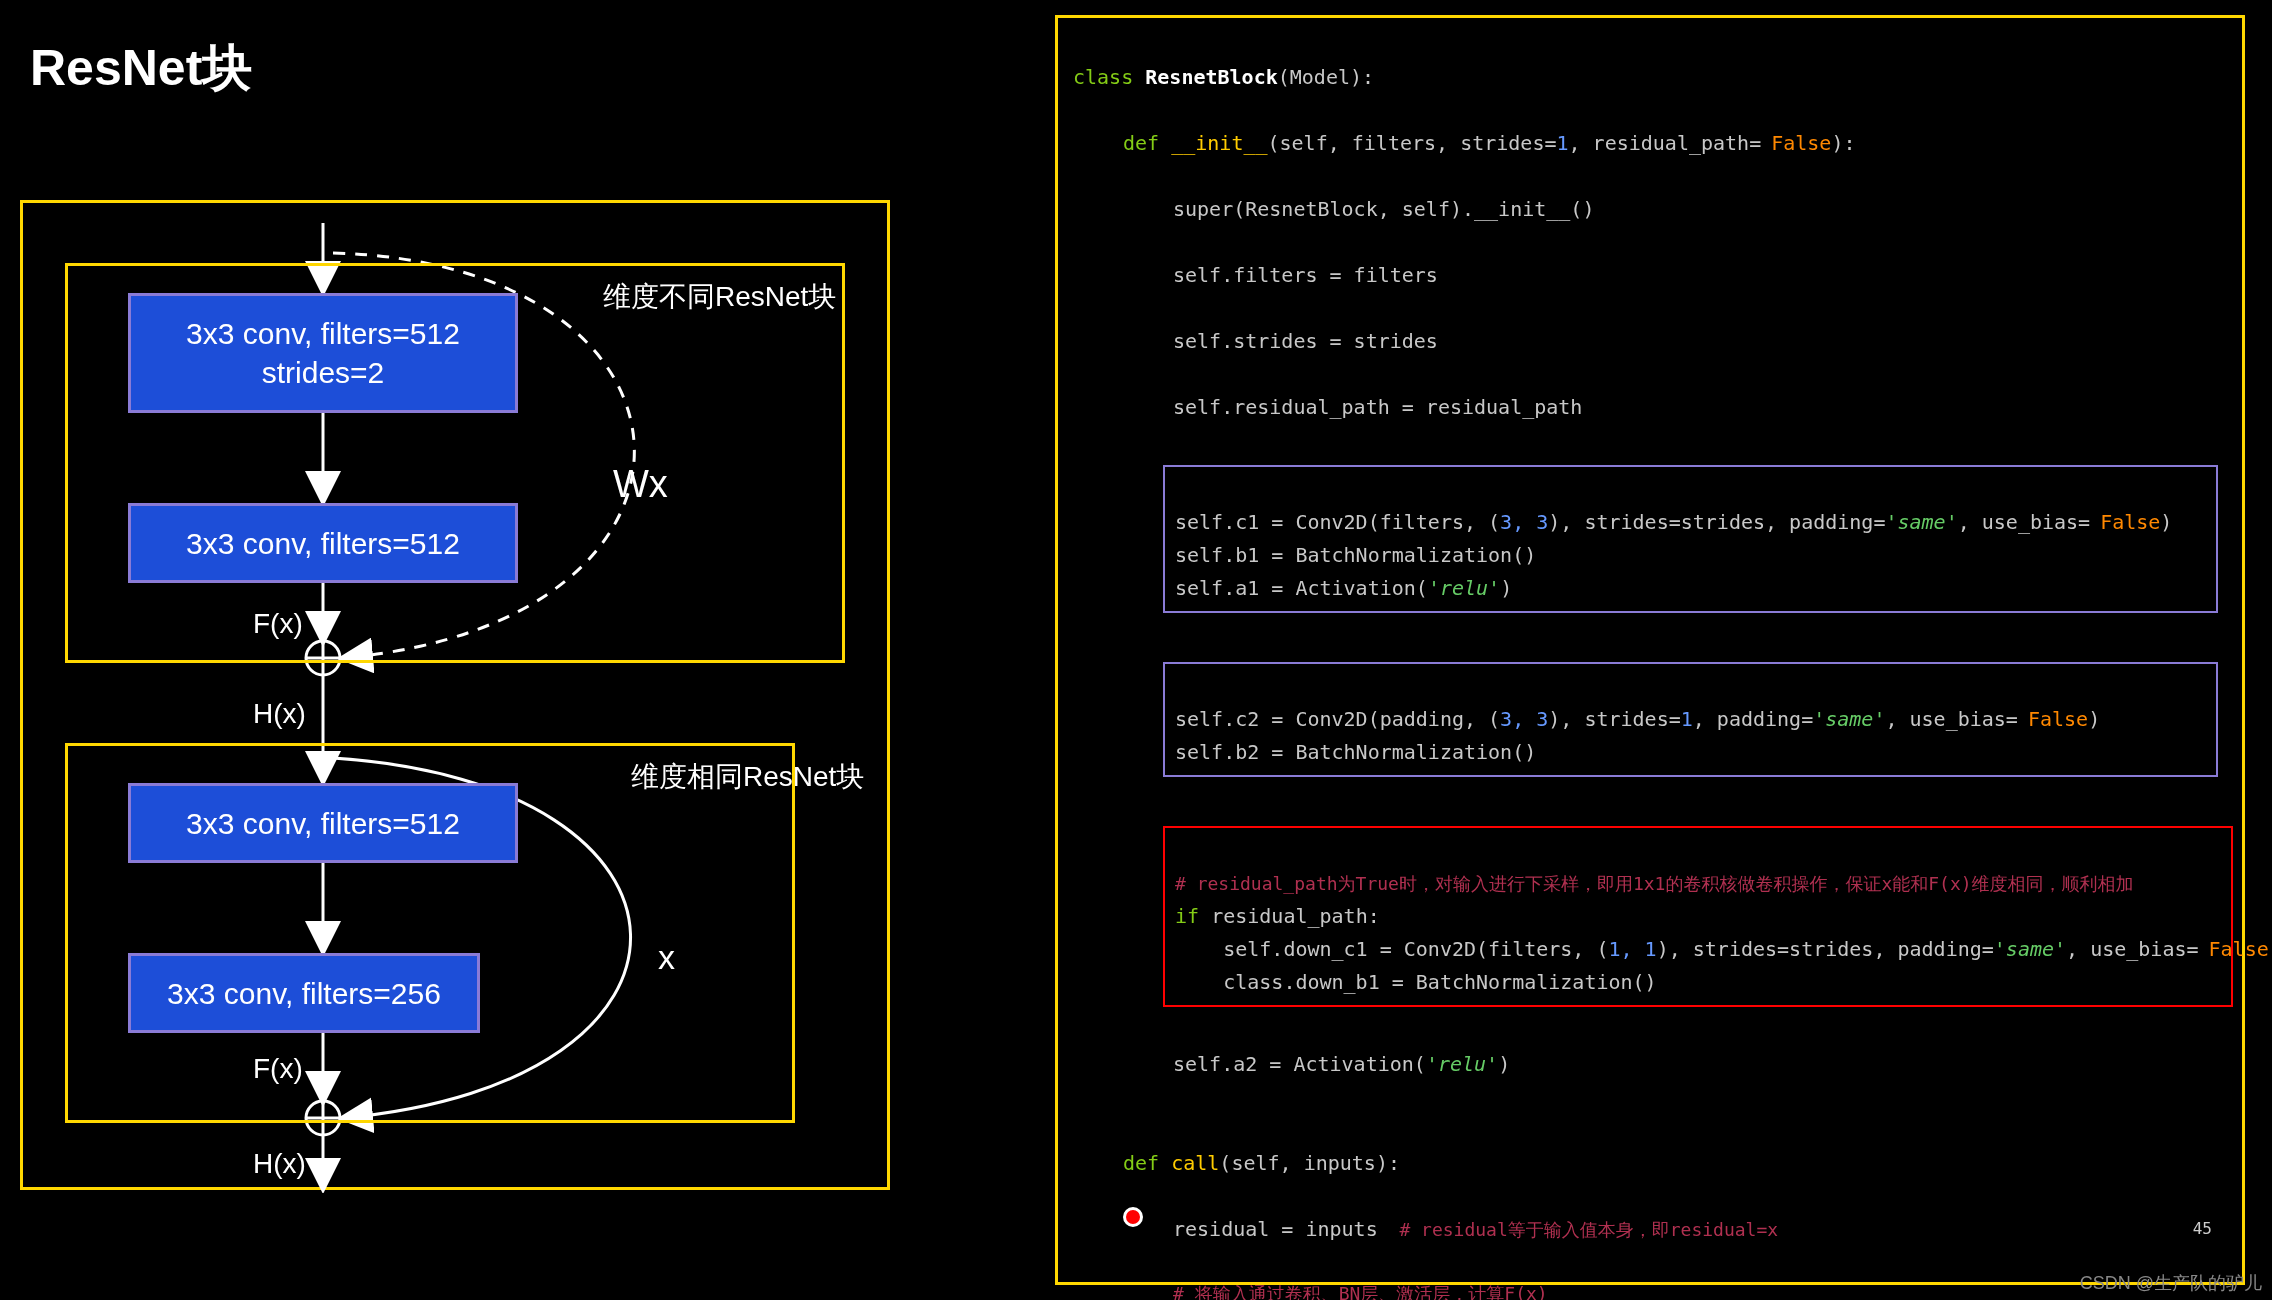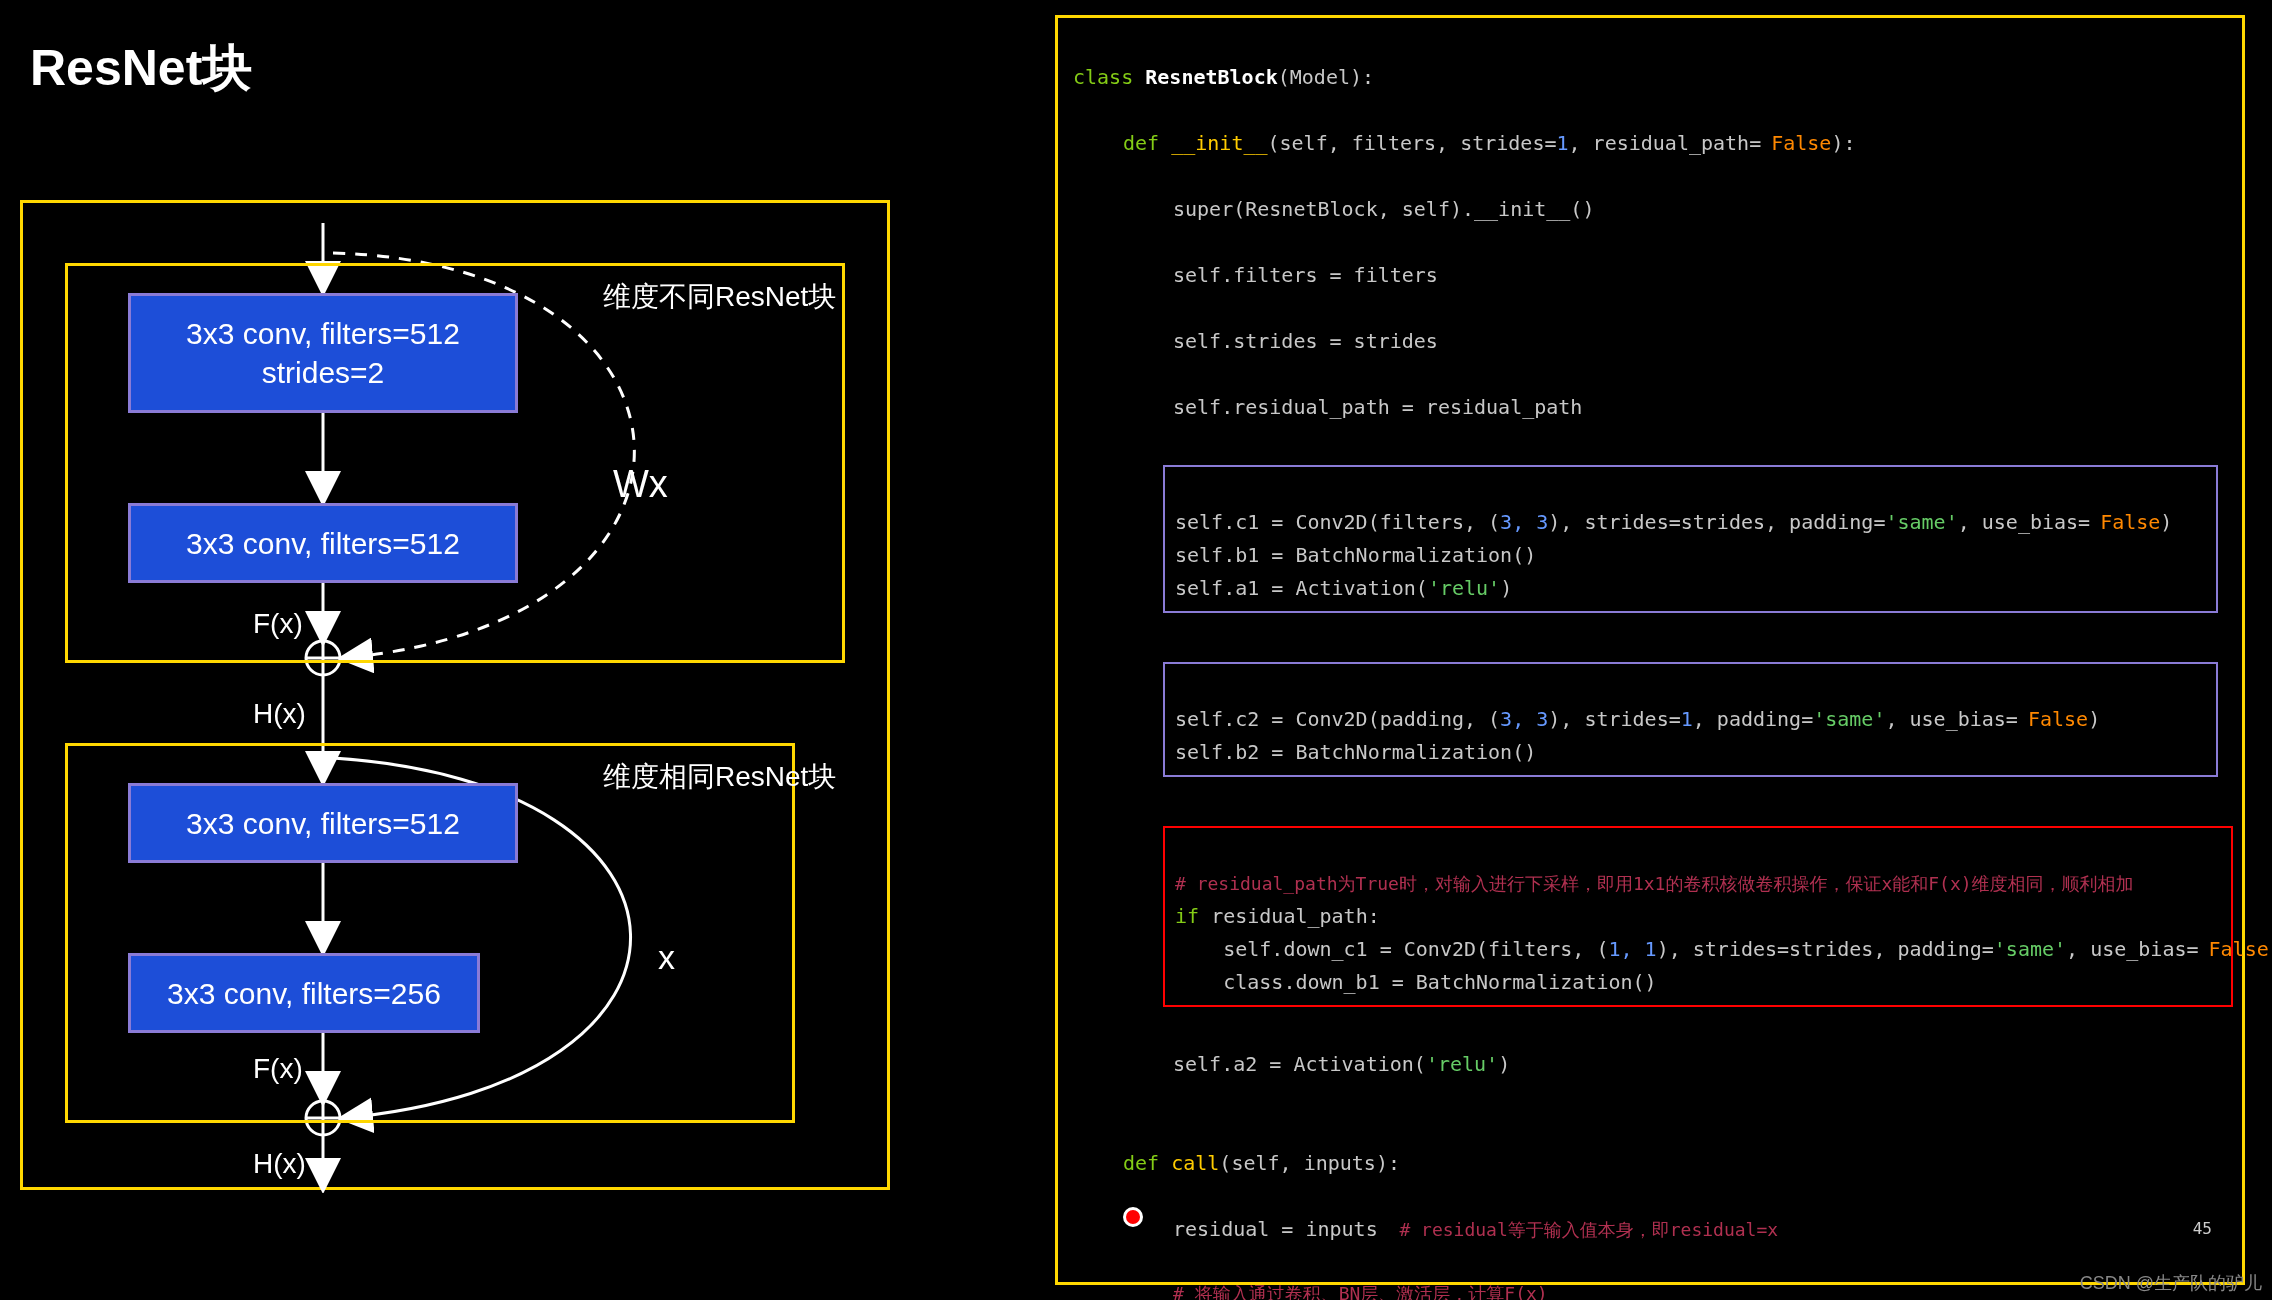--- a/index.html
+++ b/index.html
@@ -63,21 +63,21 @@
     height: 1270px;
     border: 3px solid #ffd700;
     padding: 10px 15px;
     font-size: 20px;
     line-height: 1.65;
     white-space: pre;
   }
   .kw { color: #84cc16; }
   .fn { color: #ffcc00; }
   .cls { color: #fff; font-weight:bold; }
-  .str { color: #66cc66; }
+  .str { color: #66cc66; font-style: italic; }
   .num { color: #6699ff; }
   .bool { color: #ff8800; margin-left: 10px; }
   .cmt { color: #b03050; font-size:18px; }
   .txt { color: #c8c8c8; }
   .box-purple {
     border: 2px solid #8a7bd6;
     padding: 6px 10px;
     margin: 8px 0 8px 90px;
     width: fit-content;
   }
@@ -133,21 +133,21 @@
 
   <div class="purple-box pb1">
     <span>3x3 conv, filters=512</span>
     <span>strides=2</span>
   </div>
   <div class="purple-box pb2">3x3 conv, filters=512</div>
   <div class="purple-box pb3">3x3 conv, filters=512</div>
   <div class="purple-box pb4">3x3 conv, filters=256</div>
 
   <div class="label" style="left:580px;top:75px;">维度不同ResNet块</div>
-  <div class="label" style="left:580px;top:555px;">维度相同ResNet块</div>
+  <div class="label" style="left:608px;top:555px;">维度相同ResNet块</div>
   <div class="label" style="left:230px;top:405px;">F(x)</div>
   <div class="label" style="left:230px;top:495px;">H(x)</div>
   <div class="label" style="left:230px;top:850px;">F(x)</div>
   <div class="label" style="left:230px;top:945px;">H(x)</div>
   <div class="label" style="left:590px;top:260px;font-size:38px;">Wx</div>
   <div class="label" style="left:635px;top:735px;font-size:34px;">x</div>
 </div>
 
 <div class="code-panel">
 <span class="kw">class</span> <span class="cls">ResnetBlock</span><span class="txt">(Model):</span>

